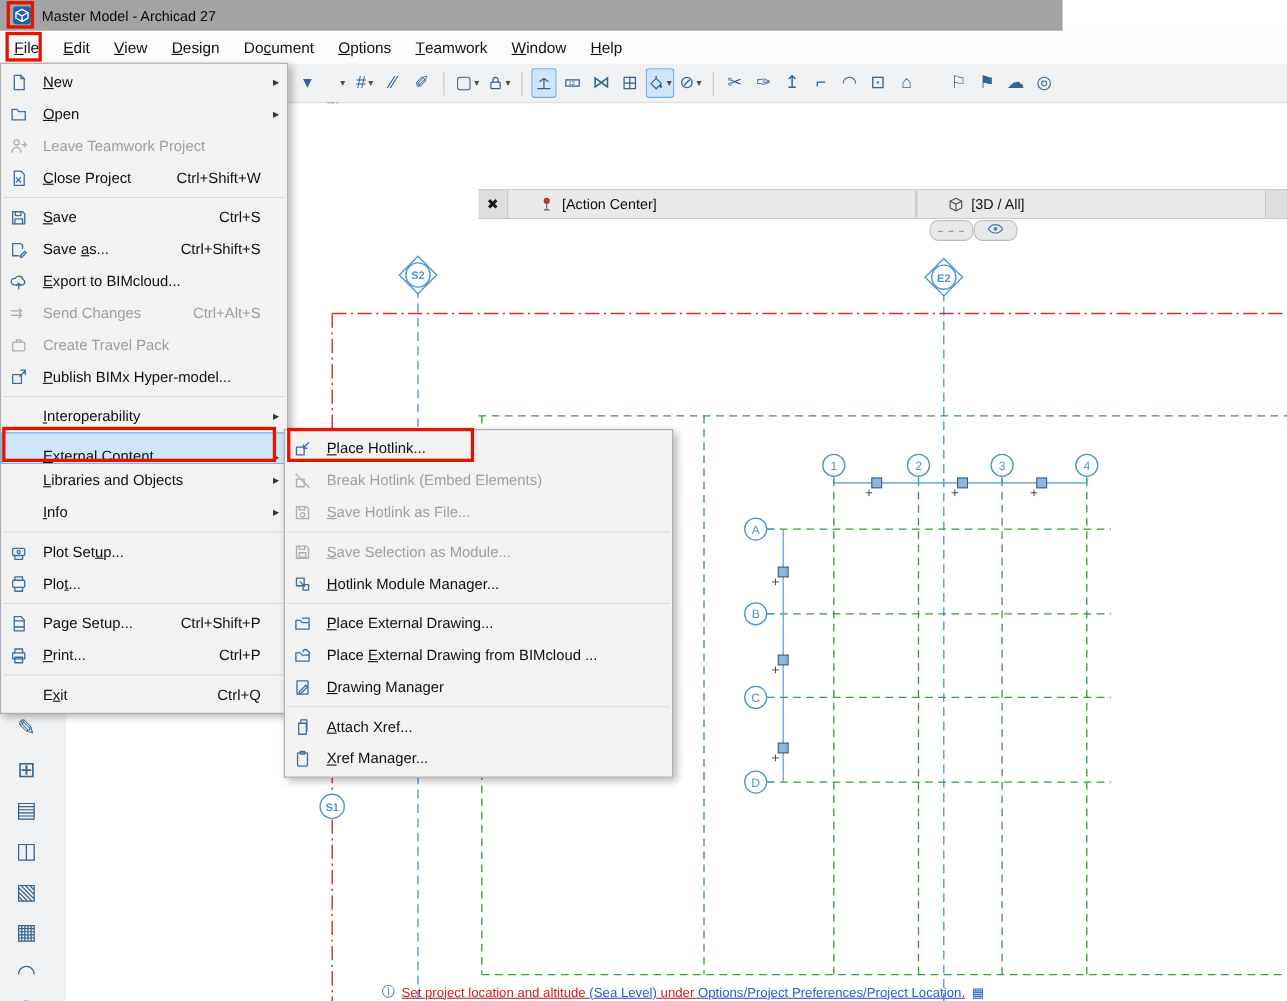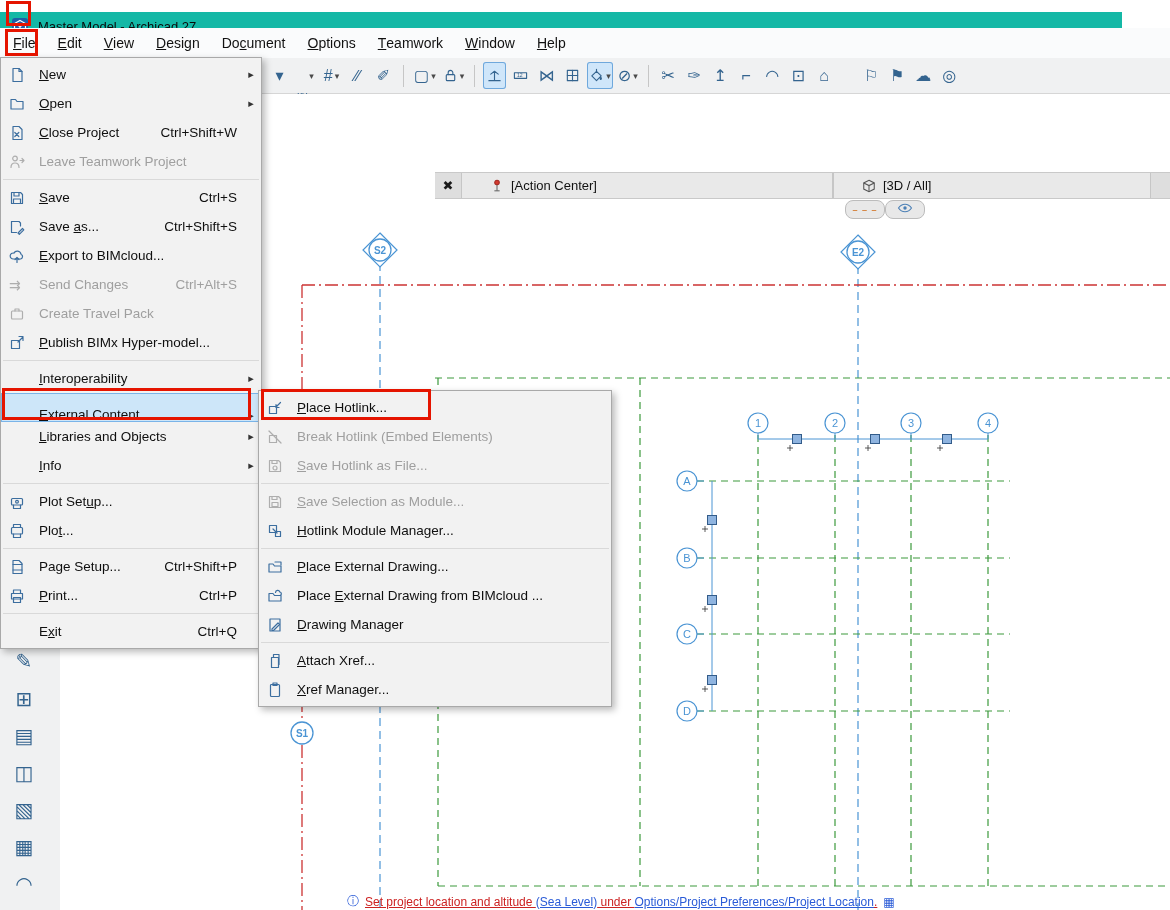--- a/index.html
+++ b/index.html
@@ -1,21 +1,21 @@
 <!DOCTYPE html>
 <html><head>
 <meta charset="utf-8">
 <style>
   html,body{margin:0;padding:0;}
   body{width:1170px;height:910px;position:relative;overflow:hidden;background:#fff;
        font-family:"Liberation Sans","DejaVu Sans",sans-serif;font-size:13px;color:#111;
        -webkit-user-select:none;user-select:none;}
 
   
-  .titlebar{position:absolute;left:0;top:12px;width:1122px;height:28px;background:#14b8a6;
+  .titlebar{position:absolute;left:0;top:0;width:966px;height:28px;background:#a3a3a3;
             display:flex;align-items:center;}
   .app-icon{margin-left:11px;width:18px;height:18px;display:flex;align-items:center;}
   .window-title{margin-left:9px;font-size:13px;color:#0a0a0a;}
 
   .menubar{position:absolute;left:0;top:28px;width:1170px;height:30px;background:#fafbfc;
            display:flex;align-items:center;padding-left:2px;font-size:14px;box-sizing:border-box;}
   .mb-item{padding:0 11px;height:100%;display:flex;align-items:center;color:#111;}
 
   .toolbar{position:absolute;left:0;top:58px;width:1170px;height:36px;background:#f0f1f2;
            border-bottom:1px solid #d6d6d6;display:flex;align-items:center;gap:3px;
@@ -387,41 +387,41 @@
     <div class="menu-item">
       <span class="mi-icon">
         <svg width="16" height="16" viewBox="0 0 16 16" fill="none" stroke="currentColor" stroke-width="1.2" stroke-linejoin="round" stroke-linecap="round">
           <path d="M2 3.5h4.5L8 5.5h6V13H2z"></path>
         </svg>
       </span>
       <span class="mi-label"><u>O</u>pen</span>
       <span class="mi-shortcut"></span>
       <span class="mi-arrow">▸</span>
     </div>
-    <div class="menu-item">
-      <span class="mi-icon">
-        <svg width="16" height="16" viewBox="0 0 16 16" fill="none" stroke="currentColor" stroke-width="1.2" stroke-linejoin="round" stroke-linecap="round">
-          <path d="M4 1.5h6l3 3V14.5H4z"></path>
-          <path d="M5.8 7.5l4 4M9.8 7.5l-4 4"></path>
-        </svg>
-      </span>
-      <span class="mi-label"><u>C</u>lose Project</span>
-      <span class="mi-shortcut">Ctrl+Shift+W</span>
-      <span class="mi-arrow"></span>
-    </div>
     <div class="menu-item disabled">
       <span class="mi-icon">
         <svg width="16" height="16" viewBox="0 0 16 16" fill="none" stroke="currentColor" stroke-width="1.2" stroke-linejoin="round" stroke-linecap="round">
           <circle cx="6" cy="4.5" r="2.3"></circle>
           <path d="M2 13.5c0-3 2-4.5 4-4.5s4 1.5 4 4.5"></path>
           <path d="M11 6.5h4M13 4.5l2 2-2 2"></path>
         </svg>
       </span>
       <span class="mi-label">Leave Teamwork Project</span>
       <span class="mi-shortcut"></span>
+      <span class="mi-arrow"></span>
+    </div>
+    <div class="menu-item">
+      <span class="mi-icon">
+        <svg width="16" height="16" viewBox="0 0 16 16" fill="none" stroke="currentColor" stroke-width="1.2" stroke-linejoin="round" stroke-linecap="round">
+          <path d="M4 1.5h6l3 3V14.5H4z"></path>
+          <path d="M5.8 7.5l4 4M9.8 7.5l-4 4"></path>
+        </svg>
+      </span>
+      <span class="mi-label"><u>C</u>lose Project</span>
+      <span class="mi-shortcut">Ctrl+Shift+W</span>
       <span class="mi-arrow"></span>
     </div>
     <div class="menu-sep"></div>
     <div class="menu-item">
       <span class="mi-icon">
         <svg width="16" height="16" viewBox="0 0 16 16" fill="none" stroke="currentColor" stroke-width="1.2" stroke-linejoin="round" stroke-linecap="round">
           <path d="M2.5 2.5h9l2 2v9h-11z"></path>
           <path d="M5 2.5v3.5h5V2.5"></path>
           <path d="M4.5 13.5V9h7v4.5"></path>
         </svg>

